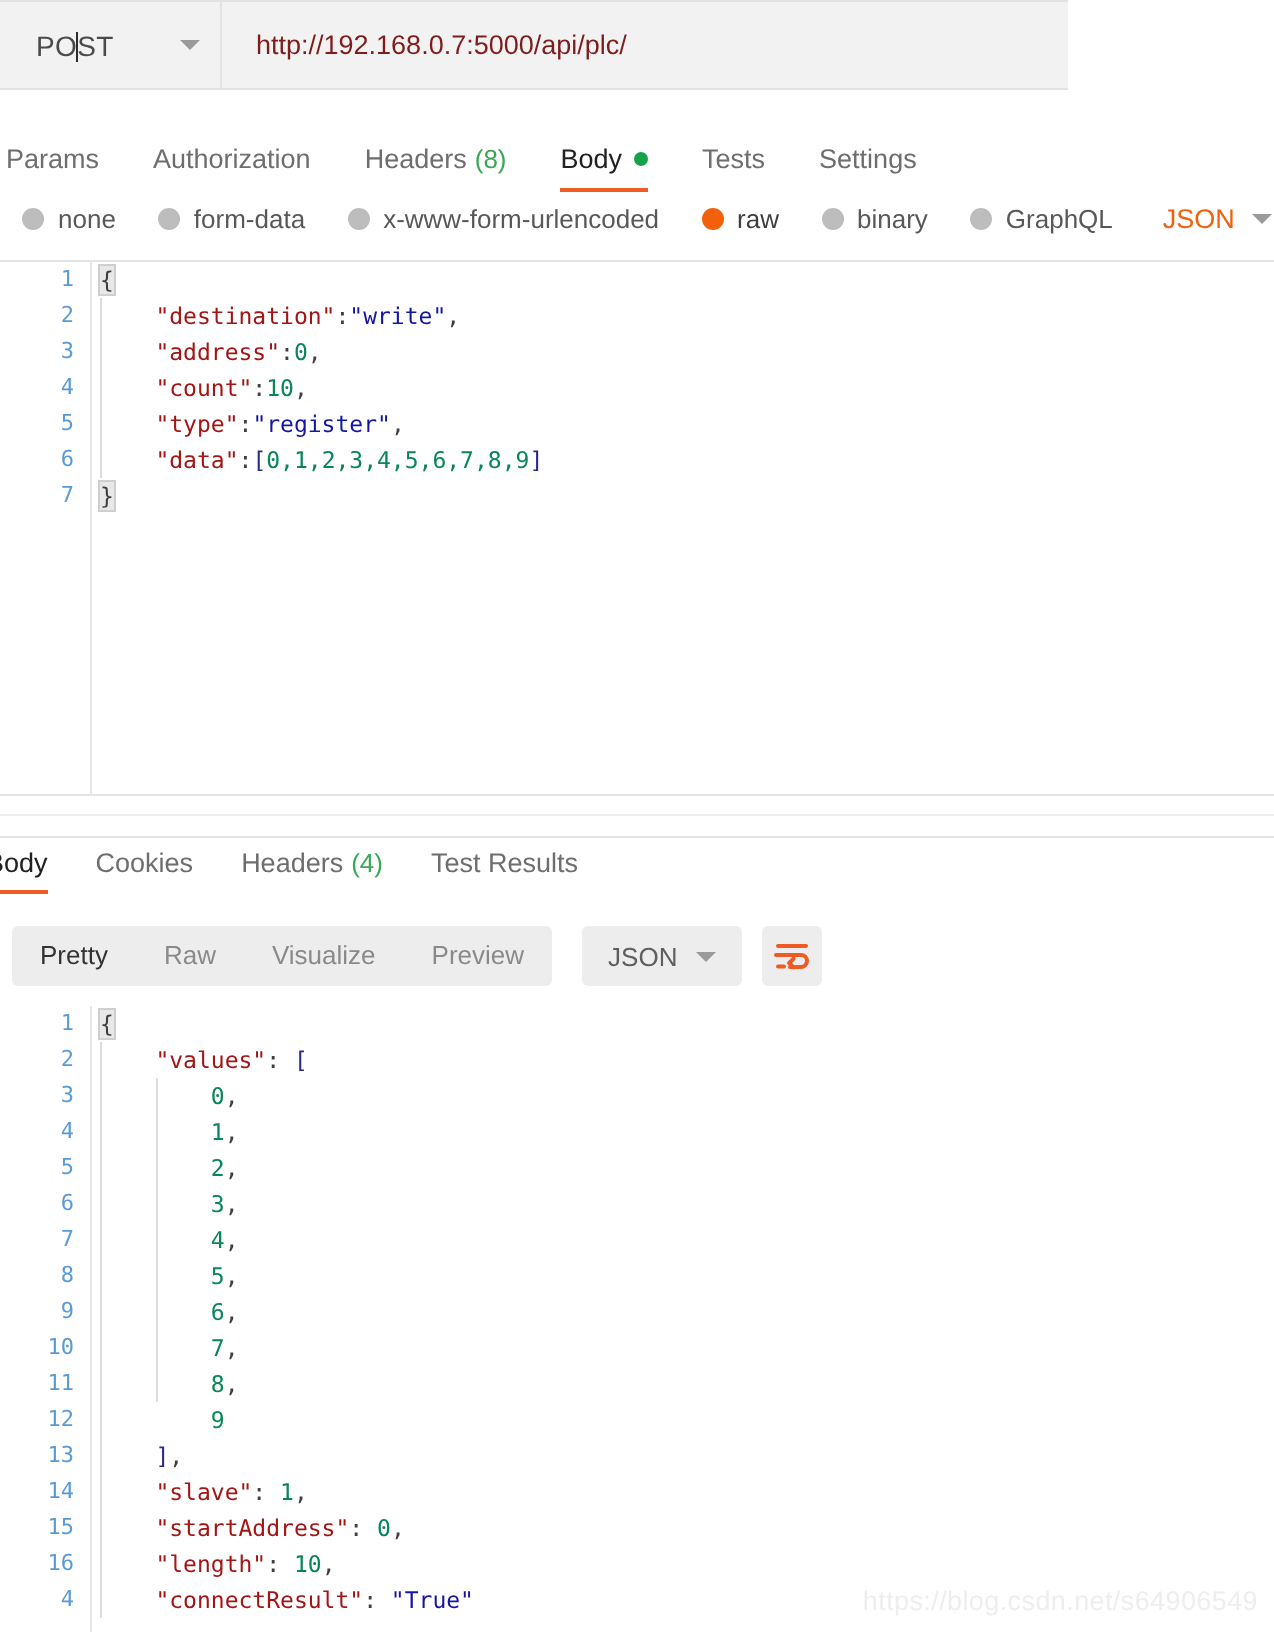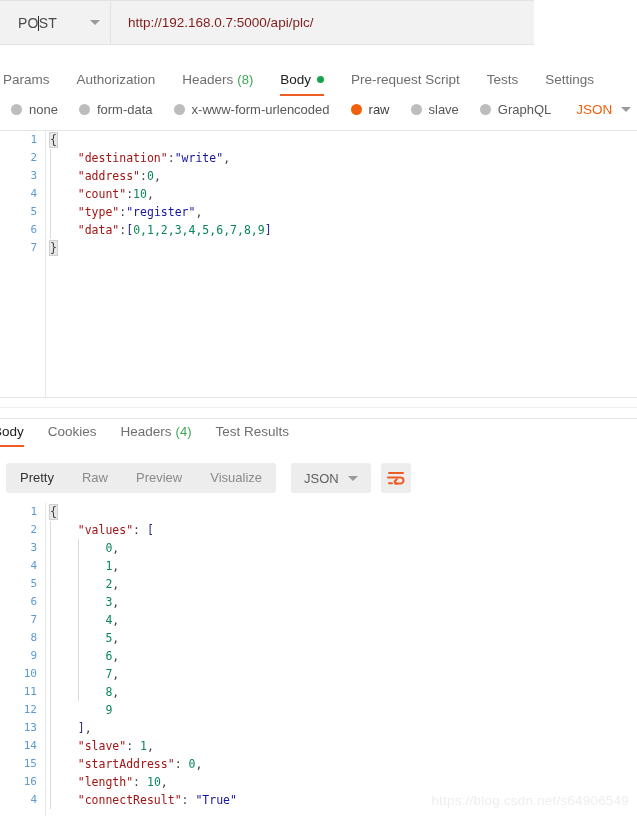--- a/index.html
+++ b/index.html
@@ -311,23 +311,20 @@
     </div>
     <div class="req-tab">
       <span>Headers</span>
       <span class="tab-count">(8)</span>
     </div>
     <div class="req-tab active">
       <span>Body</span>
       <span class="green-dot"></span>
     </div>
     <div class="req-tab">
-      <span>Pre-request Script</span>
-    </div>
-    <div class="req-tab">
       <span>Tests</span>
     </div>
     <div class="req-tab">
       <span>Settings</span>
     </div>
   </div>
 
 <div class="body-types" id="body-types">
     <div class="radio-opt">
       <span class="radio-dot"></span>
@@ -340,21 +337,21 @@
     <div class="radio-opt">
       <span class="radio-dot"></span>
       <span>x-www-form-urlencoded</span>
     </div>
     <div class="radio-opt checked">
       <span class="radio-dot"></span>
       <span>raw</span>
     </div>
     <div class="radio-opt">
       <span class="radio-dot"></span>
-      <span>slave</span>
+      <span>binary</span>
     </div>
     <div class="radio-opt">
       <span class="radio-dot"></span>
       <span>GraphQL</span>
     </div>
     <div class="json-select">
       <span class="json-label">JSON</span>
       <span class="caret-down"></span>
     </div>
   </div>
@@ -398,22 +395,22 @@
     </div>
     <div class="res-tab">
       <span>Test Results</span>
     </div>
   </div>
 
 <div class="res-toolbar">
   <div class="seg-group" id="seg-group">
       <div class="seg-btn active">Pretty</div>
       <div class="seg-btn">Raw</div>
+      <div class="seg-btn">Visualize</div>
       <div class="seg-btn">Preview</div>
-      <div class="seg-btn">Visualize</div>
     </div>
   <div class="fmt-select">
     <span class="fmt-label">JSON</span>
     <span class="caret-down"></span>
   </div>
   <div class="wrap-btn">
     <svg width="18" height="14" viewBox="0 0 18 14">
       <rect x="1" y="1" width="16" height="2" rx="1" fill="#ef5b25"></rect>
       <path d="M1 6.5h12.5a3 3 0 0 1 0 6H8" stroke="#ef5b25" stroke-width="2" fill="none" stroke-linecap="round"></path>
       <path d="M9.8 10.3 7.6 12.5l2.2 2.2" stroke="#ef5b25" stroke-width="2" fill="none" stroke-linecap="round" stroke-linejoin="round" transform="translate(0,-2)"></path>

